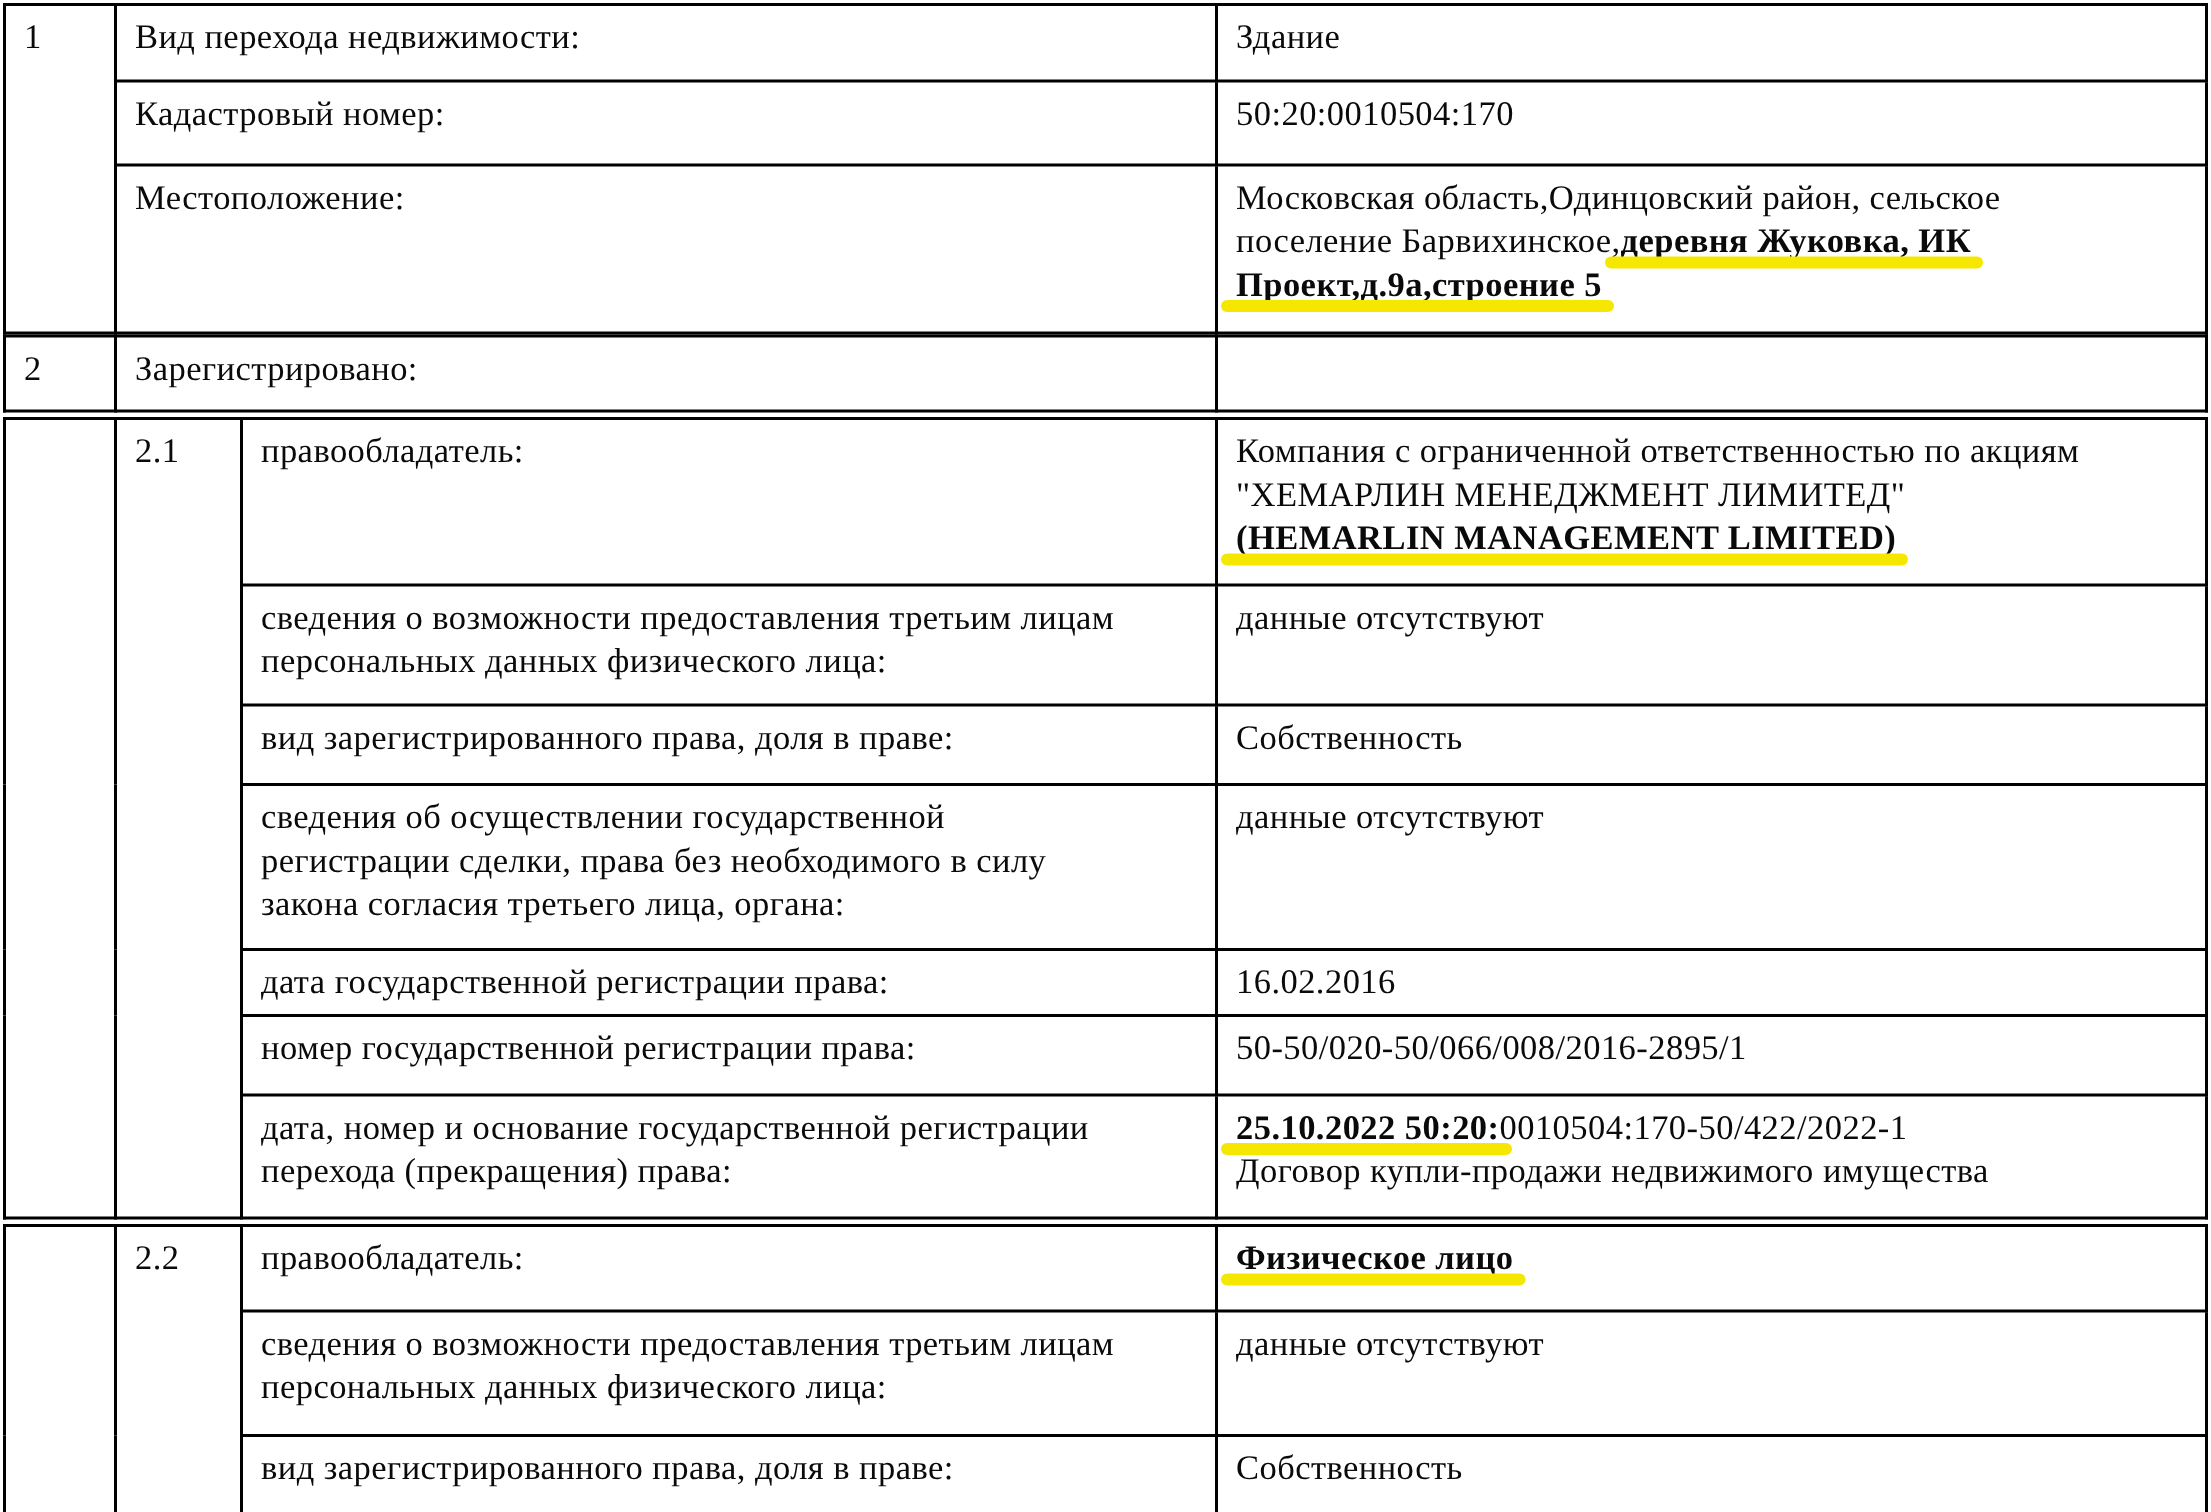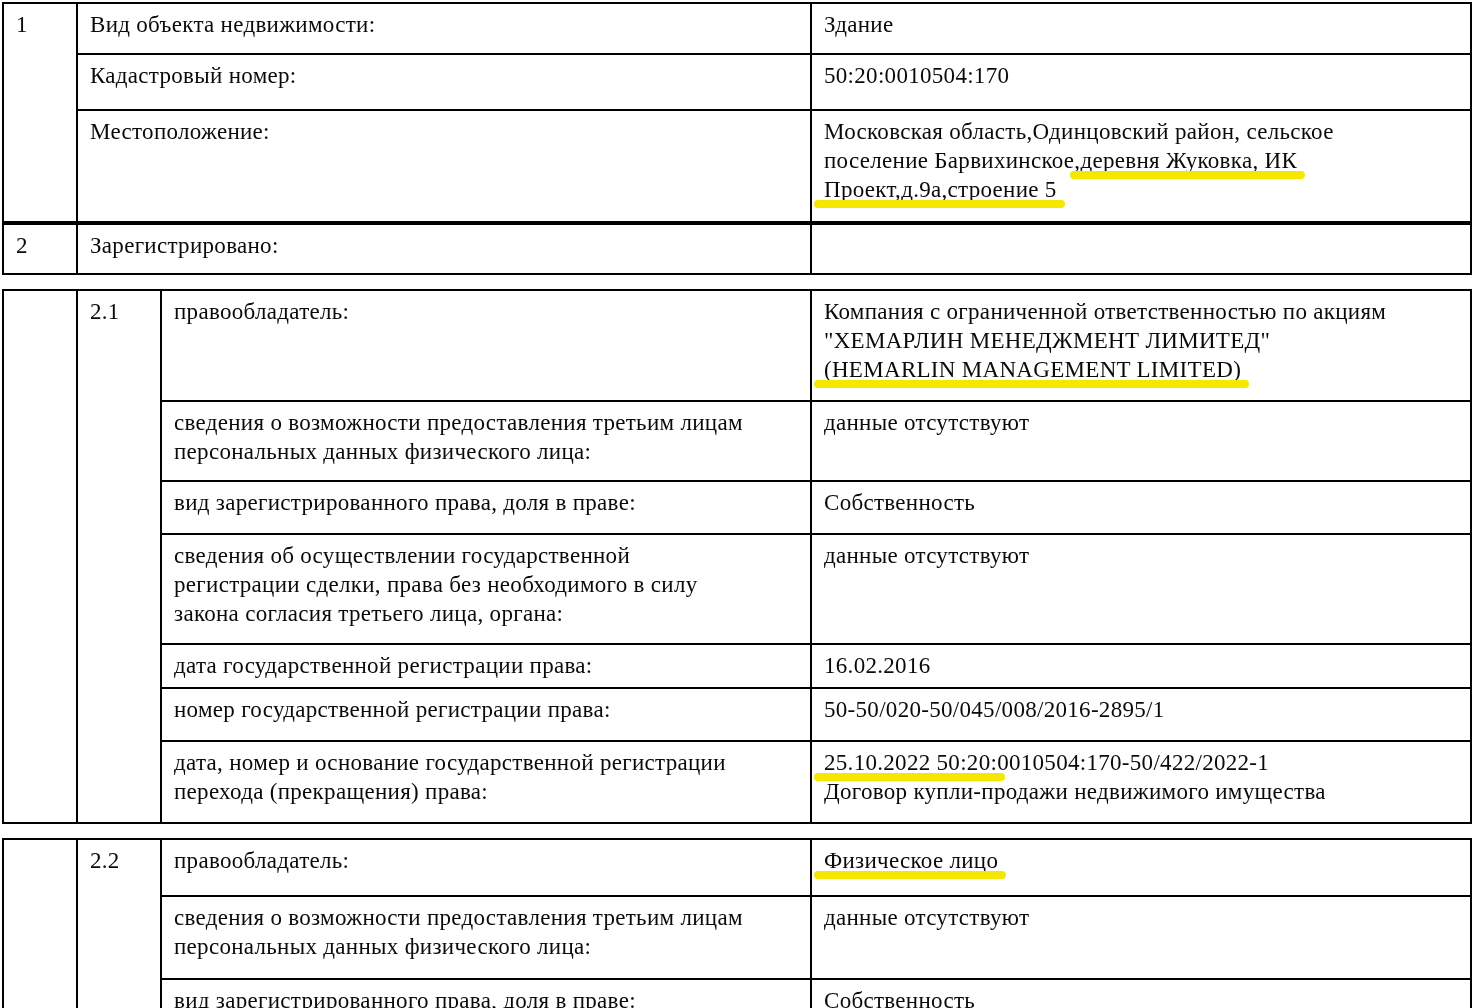--- a/index.html
+++ b/index.html
@@ -21,26 +21,26 @@
     margin-left:2px;
     width:1468px;
   }
   table.tbl td {
     border:2px solid #000;
     vertical-align:top;
     padding:6px 12px 4px 12px;
     overflow:hidden;
   }
   .mt2 { margin-top:2px; }
-  .mt3 { margin-top:14px; }
+  .mt3 { margin-top:3px; }
   td.num-cell    { padding-left:16px; }
   td.subnum-cell { padding-left:11px; }
   td.value-cell  { padding-left:13px; }
   .line { white-space:nowrap; }
-  .hl { position:relative; white-space:nowrap; }
+  .hl { position:relative; white-space:nowrap;font-weight:bold; }
   .hl::after {
     content:"";
     position:absolute;
     left:-10px; right:-8px;
     bottom:-6px; height:8px;
     background:var(--hl,#f5e700);
     border-radius:4px;
   }
 </style>
 </head>
@@ -50,21 +50,21 @@
 
   <table class="tbl mt2">
     <colgroup>
         <col style="width:74px">
         <col style="width:734px">
         <col style="width:660px">
       </colgroup>
     <tbody>
         <tr style="height:51px">
       <td class="num-cell" rowspan="3">1</td>
-      <td class="label-cell">Вид объекта недвижимости:</td>
+      <td class="label-cell">Вид перехода недвижимости:</td>
       <td class="value-cell">Здание</td>
     </tr>
     <tr style="height:56px">
       <td class="label-cell">Кадастровый номер:</td>
       <td class="value-cell">50:20:0010504:170</td>
     </tr>
     <tr style="height:112px">
       <td class="label-cell">Местоположение:</td>
       <td class="value-cell">
         <div class="line">Московская область,Одинцовский район, сельское</div>
@@ -126,21 +126,21 @@
         <div class="line">закона согласия третьего лица, органа:</div>
       </td>
       <td class="value-cell">данные отсутствуют</td>
     </tr>
     <tr style="height:44px">
       <td class="label-cell">дата государственной регистрации права:</td>
       <td class="value-cell">16.02.2016</td>
     </tr>
     <tr style="height:53px">
       <td class="label-cell">номер государственной регистрации права:</td>
-      <td class="value-cell">50-50/020-50/045/008/2016-2895/1</td>
+      <td class="value-cell">50-50/020-50/066/008/2016-2895/1</td>
     </tr>
     <tr style="height:82px">
       <td class="label-cell">
         <div class="line">дата, номер и основание государственной регистрации</div>
         <div class="line">перехода (прекращения) права:</div>
       </td>
       <td class="value-cell">
         <div class="line"><span class="hl">25.10.2022 50:20:</span><span>0010504:170-50/422/2022-1</span></div>
         <div class="line">Договор купли-продажи недвижимого имущества</div>
       </td>

